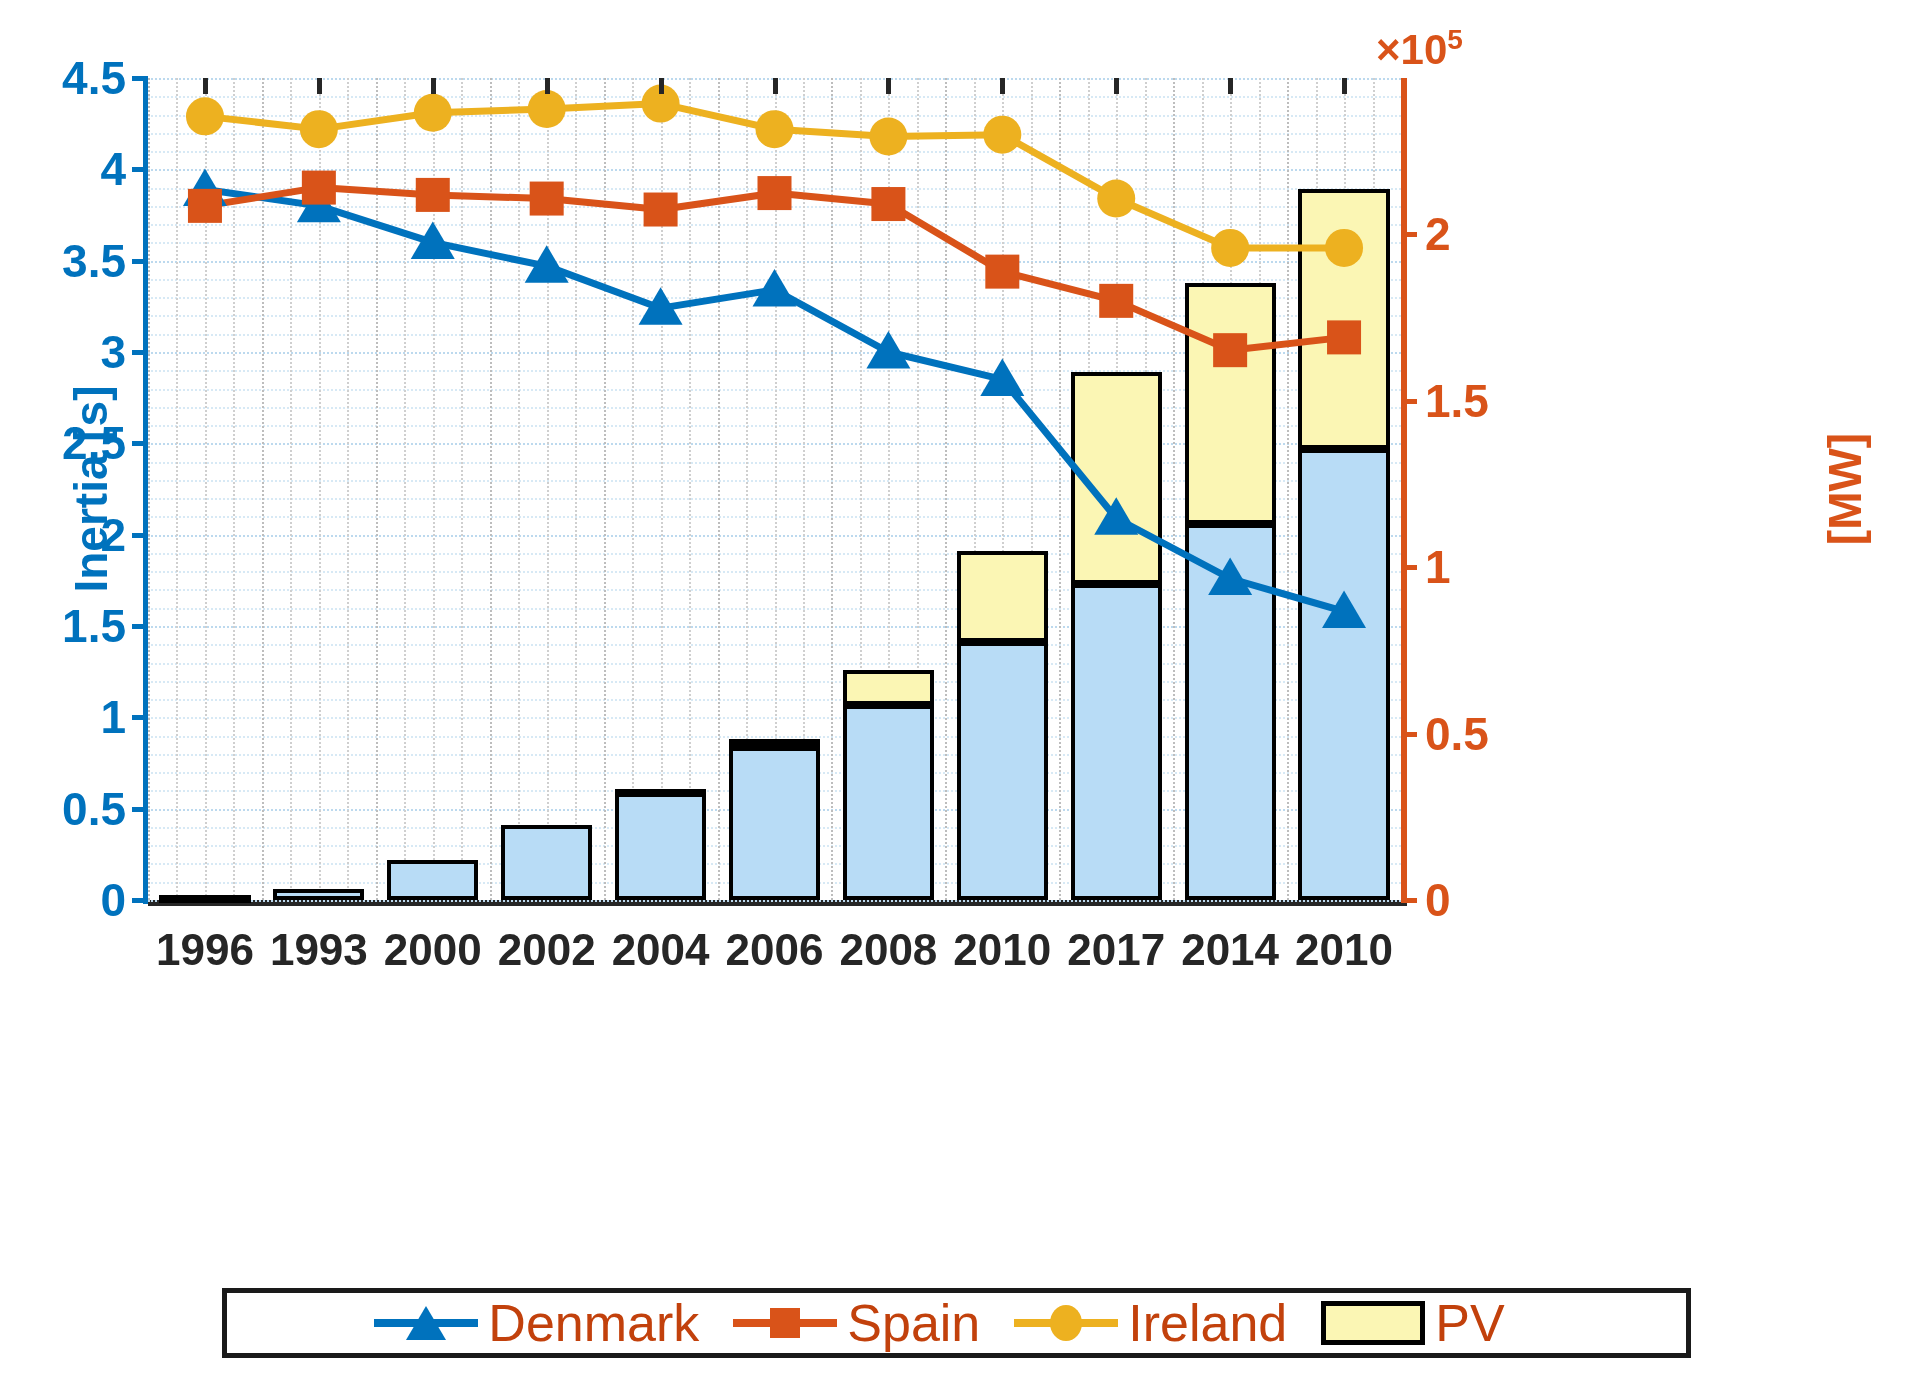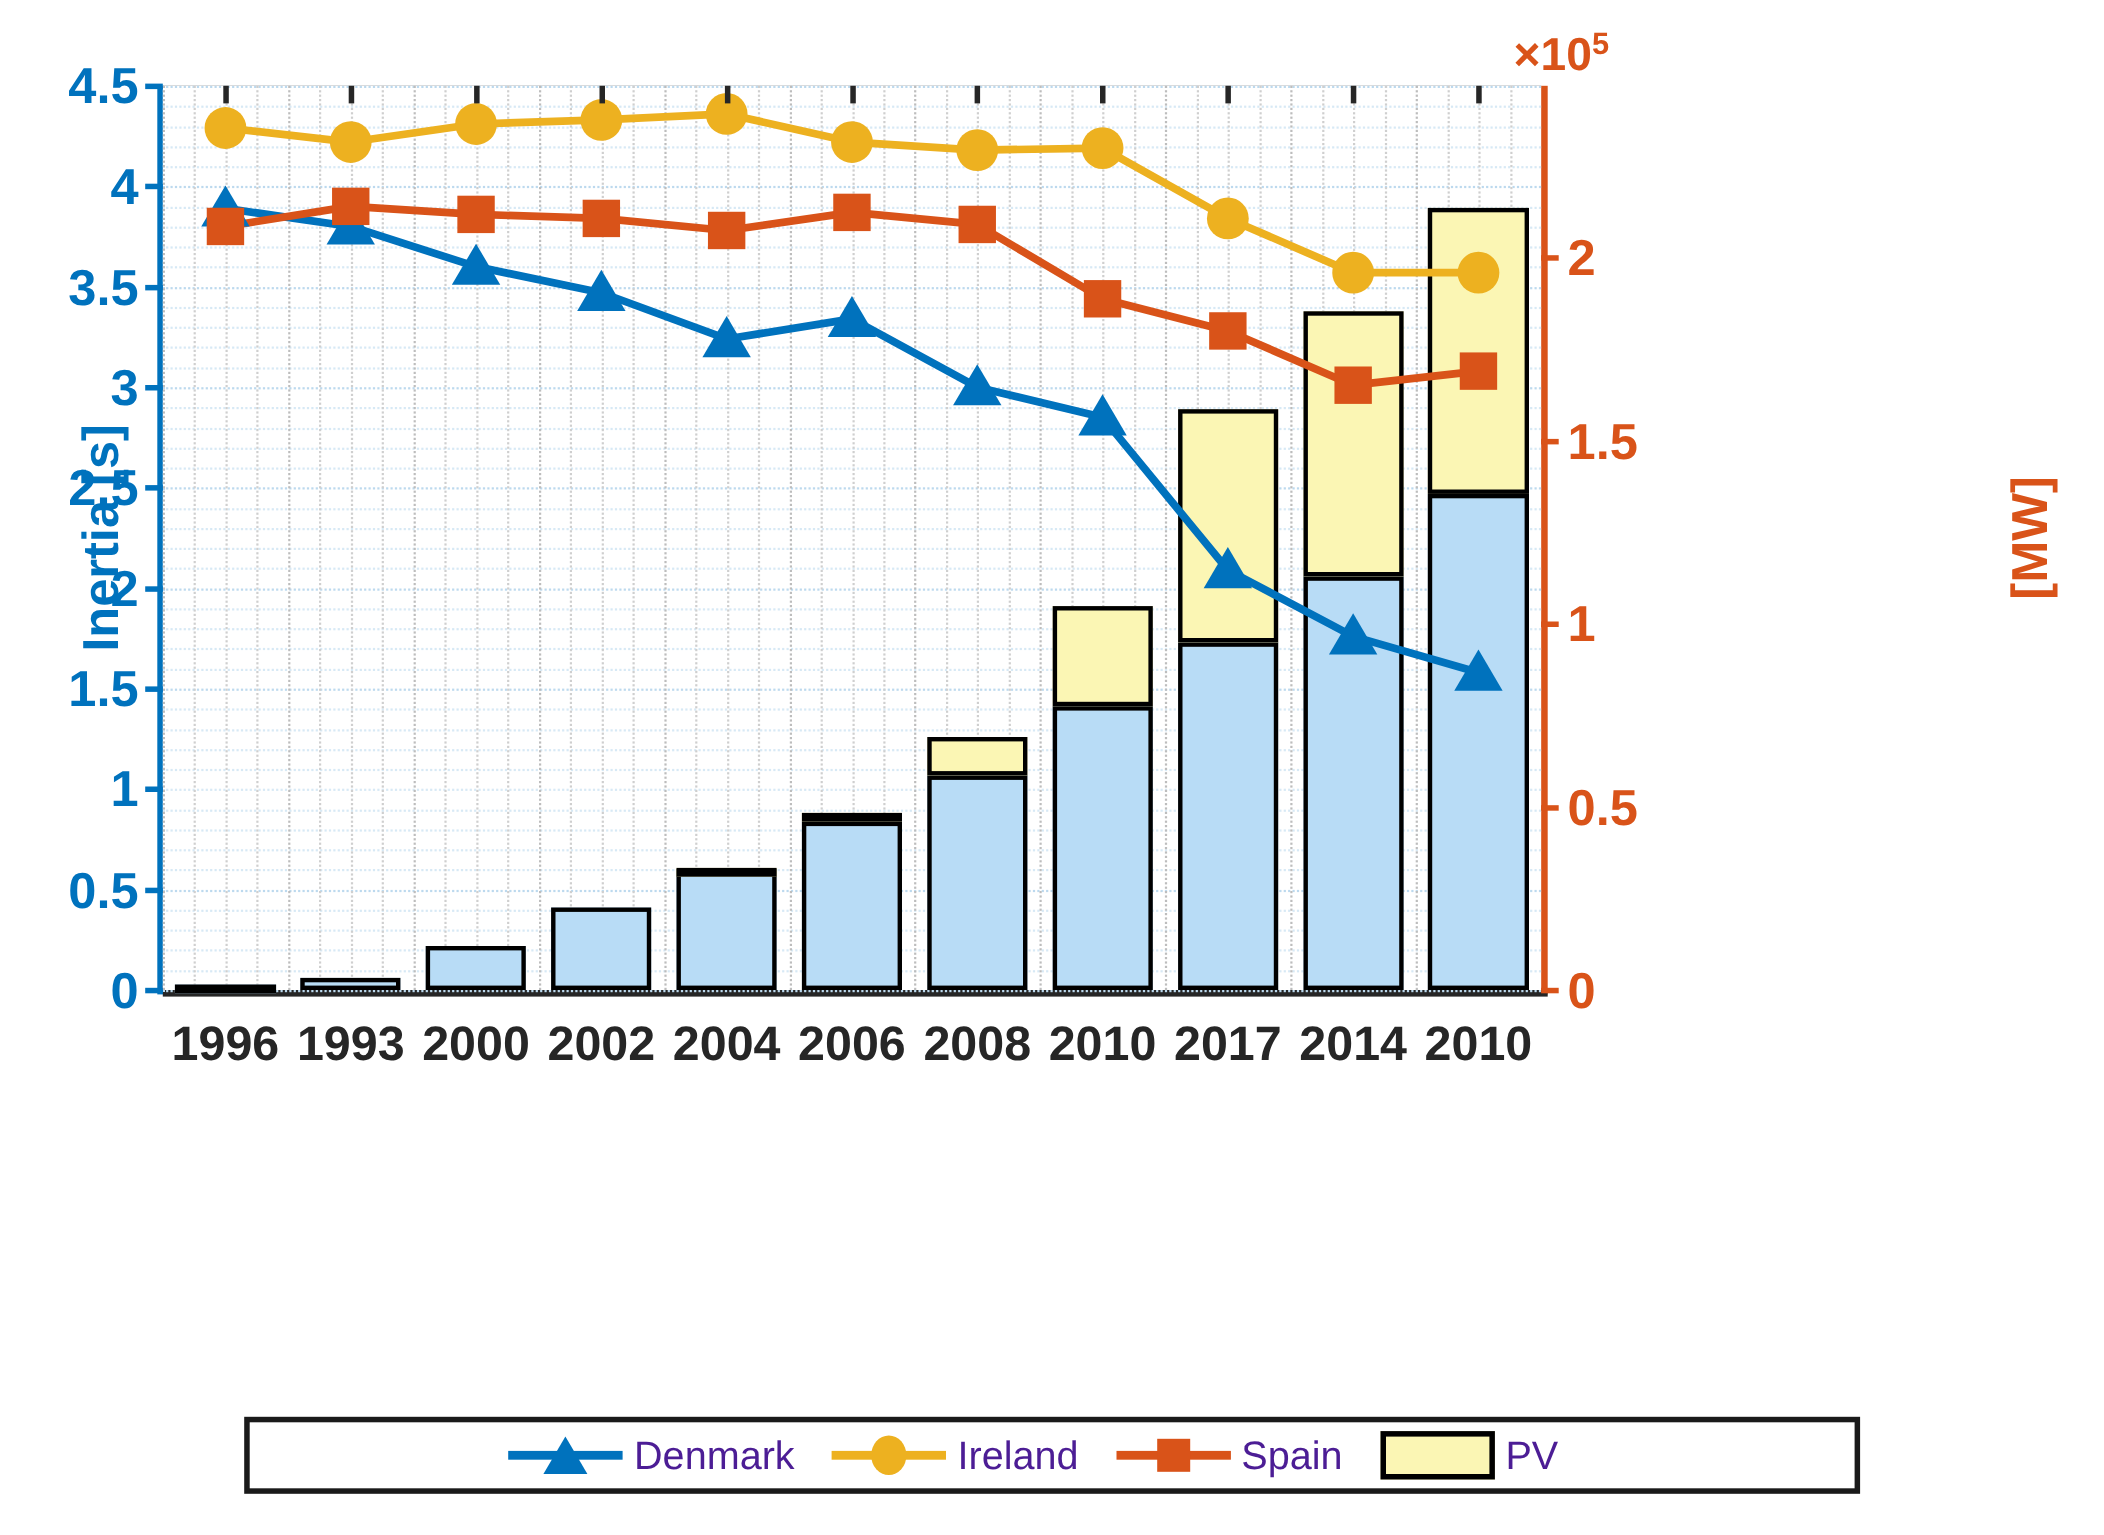--- a/index.html
+++ b/index.html
@@ -66,21 +66,21 @@
 
   
   .legend{
     position:absolute;left:222px;top:1288px;width:1469px;height:70px;
     border:5px solid #1a1a1a;background:#fff;box-sizing:border-box;
     display:flex;align-items:center;
   }
   .leg-item{display:flex;align-items:center;height:100%;}
   .leg-line{position:relative;width:104px;height:8px;display:flex;align-items:center;justify-content:center;}
   .leg-line .ln{position:absolute;left:0;top:50%;transform:translateY(-50%);width:100%;height:8px;}
-  .leg-text{font-size:36px;color:#4c1d95;margin-left:10px;margin-right:34px;white-space:nowrap;line-height:1;}
+  .leg-text{font-size:52px;color:#c2410c;margin-left:10px;margin-right:34px;white-space:nowrap;line-height:1;}
   .leg-swatch{width:104px;height:44px;border:5px solid #000;box-sizing:border-box;}
   .mk{position:relative;z-index:2;}
   .mk-tri{width:0;height:0;border-left:20px solid transparent;border-right:20px solid transparent;}
   .mk-sq{width:30px;height:30px;}
   .mk-ci{width:32px;height:36px;border-radius:50%;}
 </style>
 </head>
 <body>
 
 <div id="root">
@@ -318,31 +318,31 @@
       <div style="display: flex; align-items: center; width: 100%; justify-content: center; gap: 0px;">
         <div class="leg-item">
           <div class="leg-line">
             <div class="ln" style="background: rgb(0, 114, 189);"></div>
             <div class="mk mk-tri" style="border-bottom: 34px solid rgb(0, 114, 189);"></div>
           </div>
           <div class="leg-text">Denmark</div>
         </div>
         <div class="leg-item">
           <div class="leg-line">
+            <div class="ln" style="background: rgb(217, 83, 25);"></div>
+            <div class="mk mk-sq" style="background: rgb(217, 83, 25);"></div>
+          </div>
+          <div class="leg-text">Spain</div>
+        </div>
+        <div class="leg-item">
+          <div class="leg-line">
             <div class="ln" style="background: rgb(237, 177, 32);"></div>
             <div class="mk mk-ci" style="background: rgb(237, 177, 32);"></div>
           </div>
           <div class="leg-text">Ireland</div>
-        </div>
-        <div class="leg-item">
-          <div class="leg-line">
-            <div class="ln" style="background: rgb(217, 83, 25);"></div>
-            <div class="mk mk-sq" style="background: rgb(217, 83, 25);"></div>
-          </div>
-          <div class="leg-text">Spain</div>
         </div>
         <div class="leg-item">
           <div class="leg-swatch" style="background: rgb(251, 246, 180);"></div>
           <div class="leg-text">PV</div>
         </div>
       </div>
     </div>
 
 </div>
 

